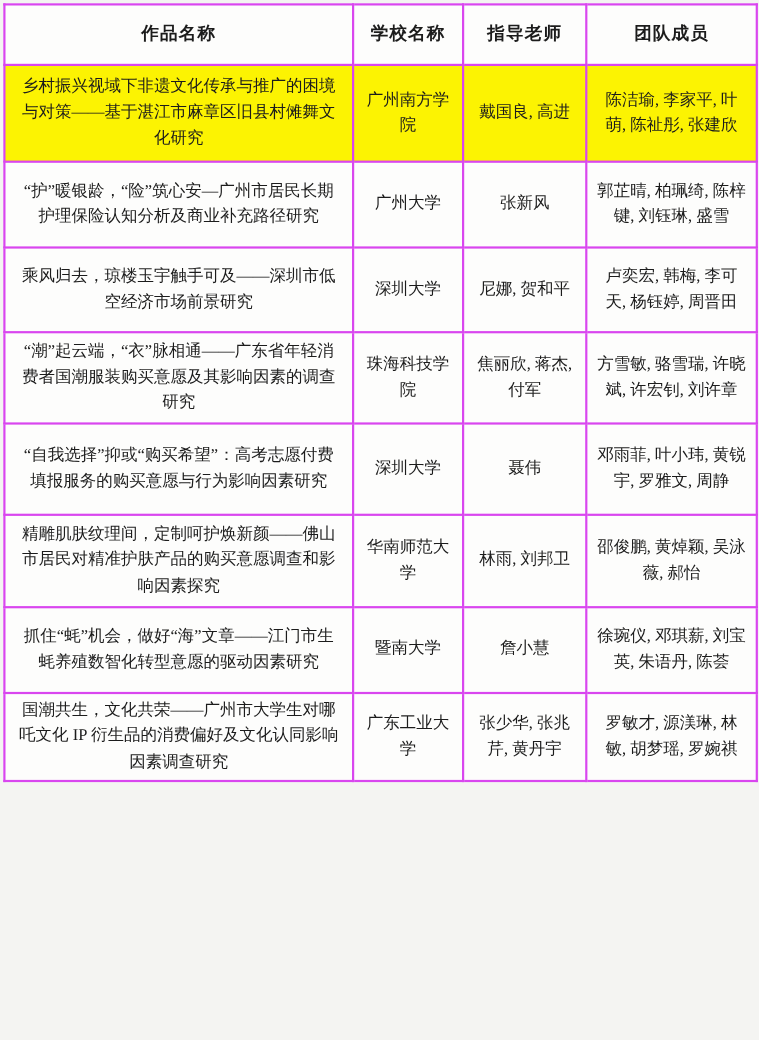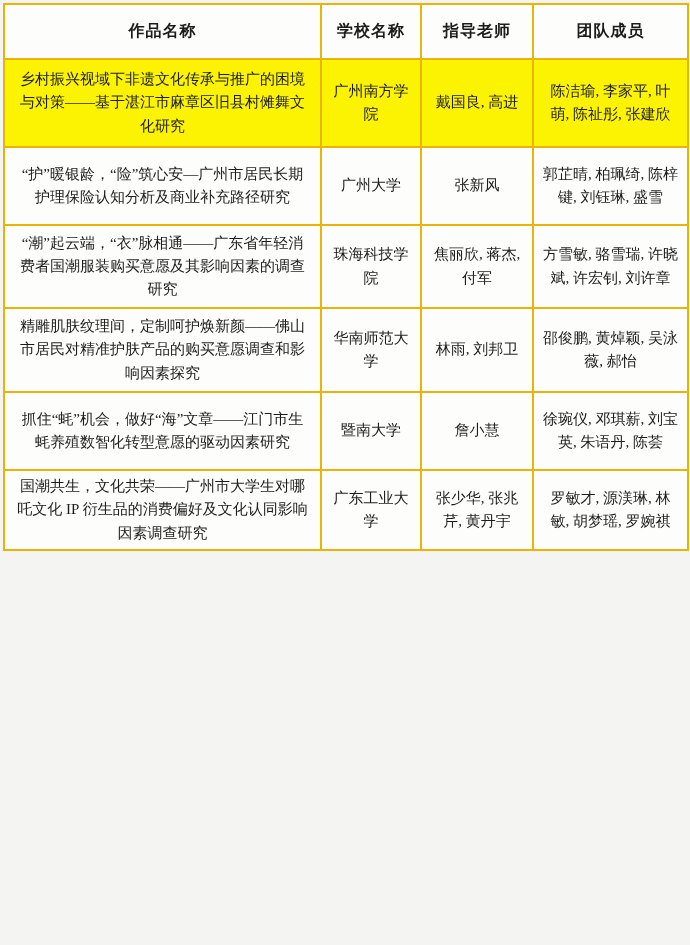--- a/index.html
+++ b/index.html
@@ -10,21 +10,21 @@
     color:#1c1c1c;
   }
   .page{box-sizing:border-box;padding:3px;}
   table.results{
     border-collapse:collapse;
     table-layout:fixed;
     width:684px;
     background:#fdfdfc;
   }
   th,td{
-    border:2px solid #eab308;
+    border:2px solid #d946ef;
     text-align:center;
     vertical-align:middle;
     padding:4px 8px;
     font-size:15px;
     line-height:1.55;
     word-break:break-all;
   }
   th{
     font-size:16px;
     font-weight:bold;
@@ -71,25 +71,37 @@
         <td>广州南方学院</td>
         <td>戴国良, 高进</td>
         <td>陈洁瑜, 李家平, 叶萌, 陈祉彤, 张建欣</td>
       </tr>
       <tr class="r2">
         <td class="c-title">“护”暖银龄，“险”筑心安—广州市居民长期护理保险认知分析及商业补充路径研究</td>
         <td>广州大学</td>
         <td>张新风</td>
         <td>郭芷晴, 柏珮绮, 陈梓键, 刘钰琳, 盛雪</td>
       </tr>
+      <tr class="r4">
+        <td class="c-title">乘风归去，琼楼玉宇触手可及——深圳市低空经济市场前景研究</td>
+        <td>深圳大学</td>
+        <td>尼娜, 贺和平</td>
+        <td>卢奕宏, 韩梅, 李可天, 杨钰婷, 周晋田</td>
+      </tr>
       <tr class="r6">
         <td class="c-title">“潮”起云端，“衣”脉相通——广东省年轻消费者国潮服装购买意愿及其影响因素的调查研究</td>
         <td>珠海科技学院</td>
         <td>焦丽欣, 蒋杰, 付军</td>
         <td>方雪敏, 骆雪瑞, 许晓斌, 许宏钊, 刘许章</td>
+      </tr>
+      <tr class="r7">
+        <td class="c-title">“自我选择”抑或“购买希望”：高考志愿付费填报服务的购买意愿与行为影响因素研究</td>
+        <td>深圳大学</td>
+        <td>聂伟</td>
+        <td>邓雨菲, 叶小玮, 黄锐宇, 罗雅文, 周静</td>
       </tr>
       <tr class="r8">
         <td class="c-title">精雕肌肤纹理间，定制呵护焕新颜——佛山市居民对精准护肤产品的购买意愿调查和影响因素探究</td>
         <td>华南师范大学</td>
         <td>林雨, 刘邦卫</td>
         <td>邵俊鹏, 黄焯颖, 吴泳薇, 郝怡</td>
       </tr>
       <tr class="r9">
         <td class="c-title">抓住“蚝”机会，做好“海”文章——江门市生蚝养殖数智化转型意愿的驱动因素研究</td>
         <td>暨南大学</td>

